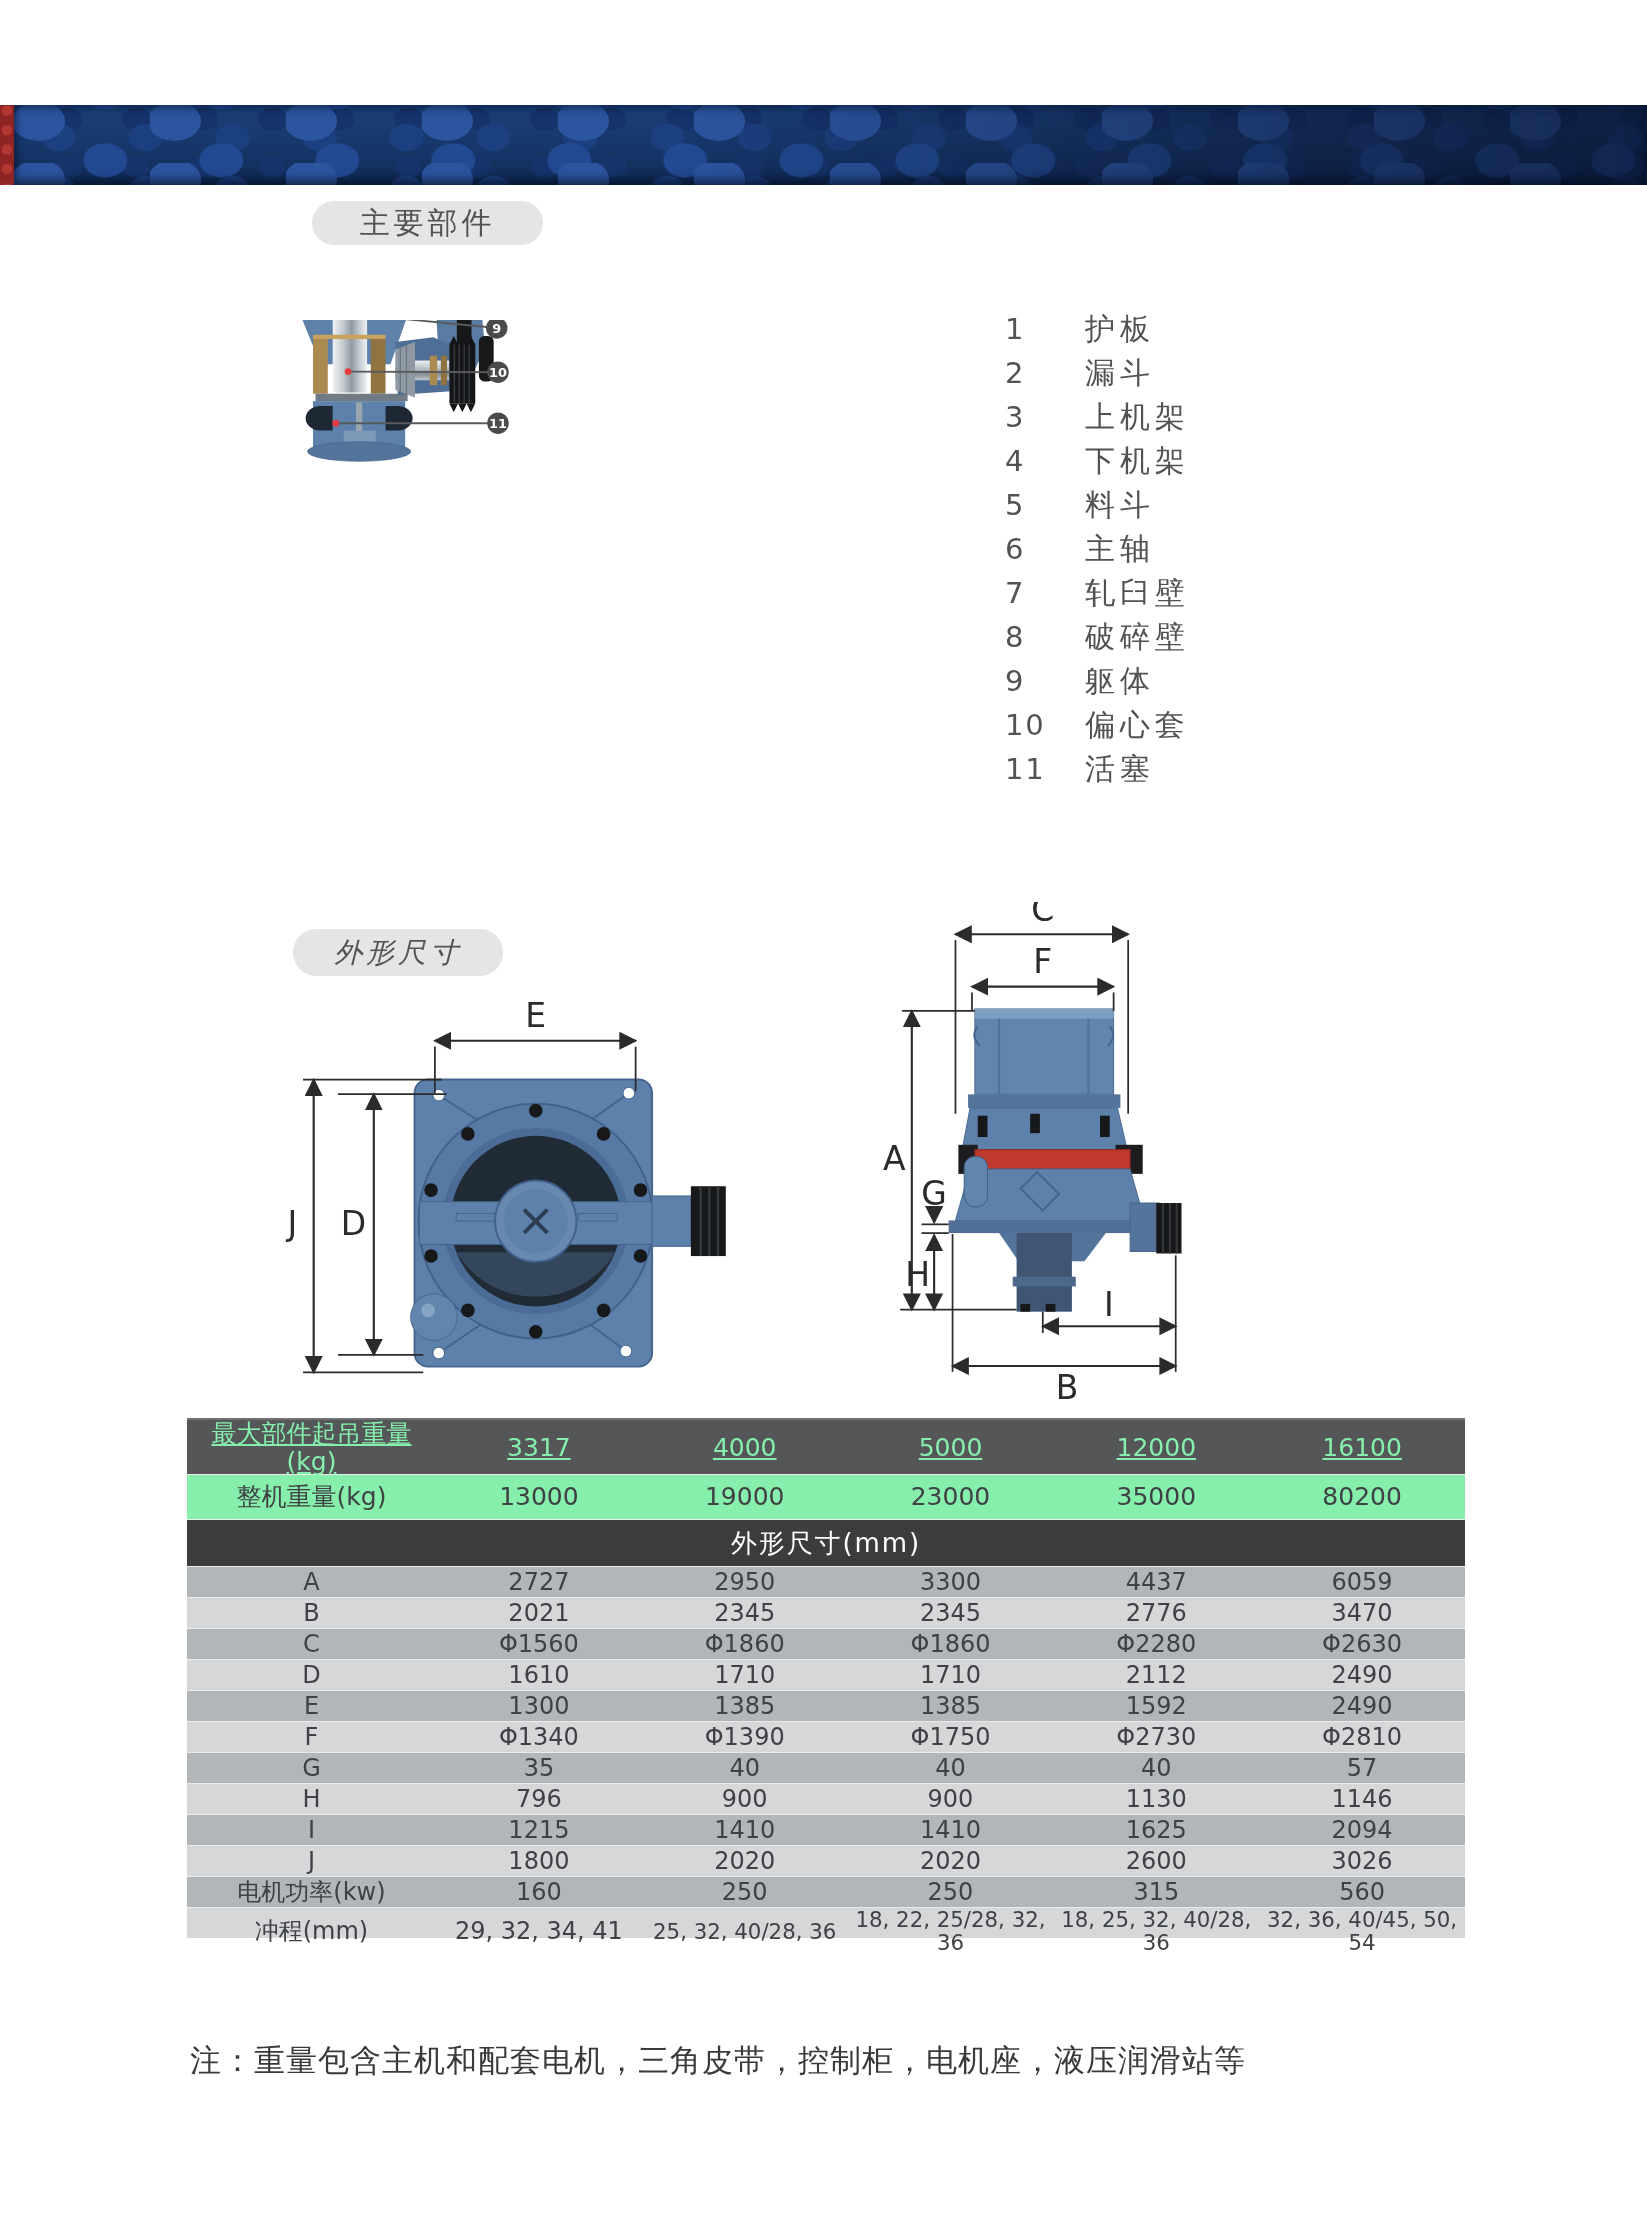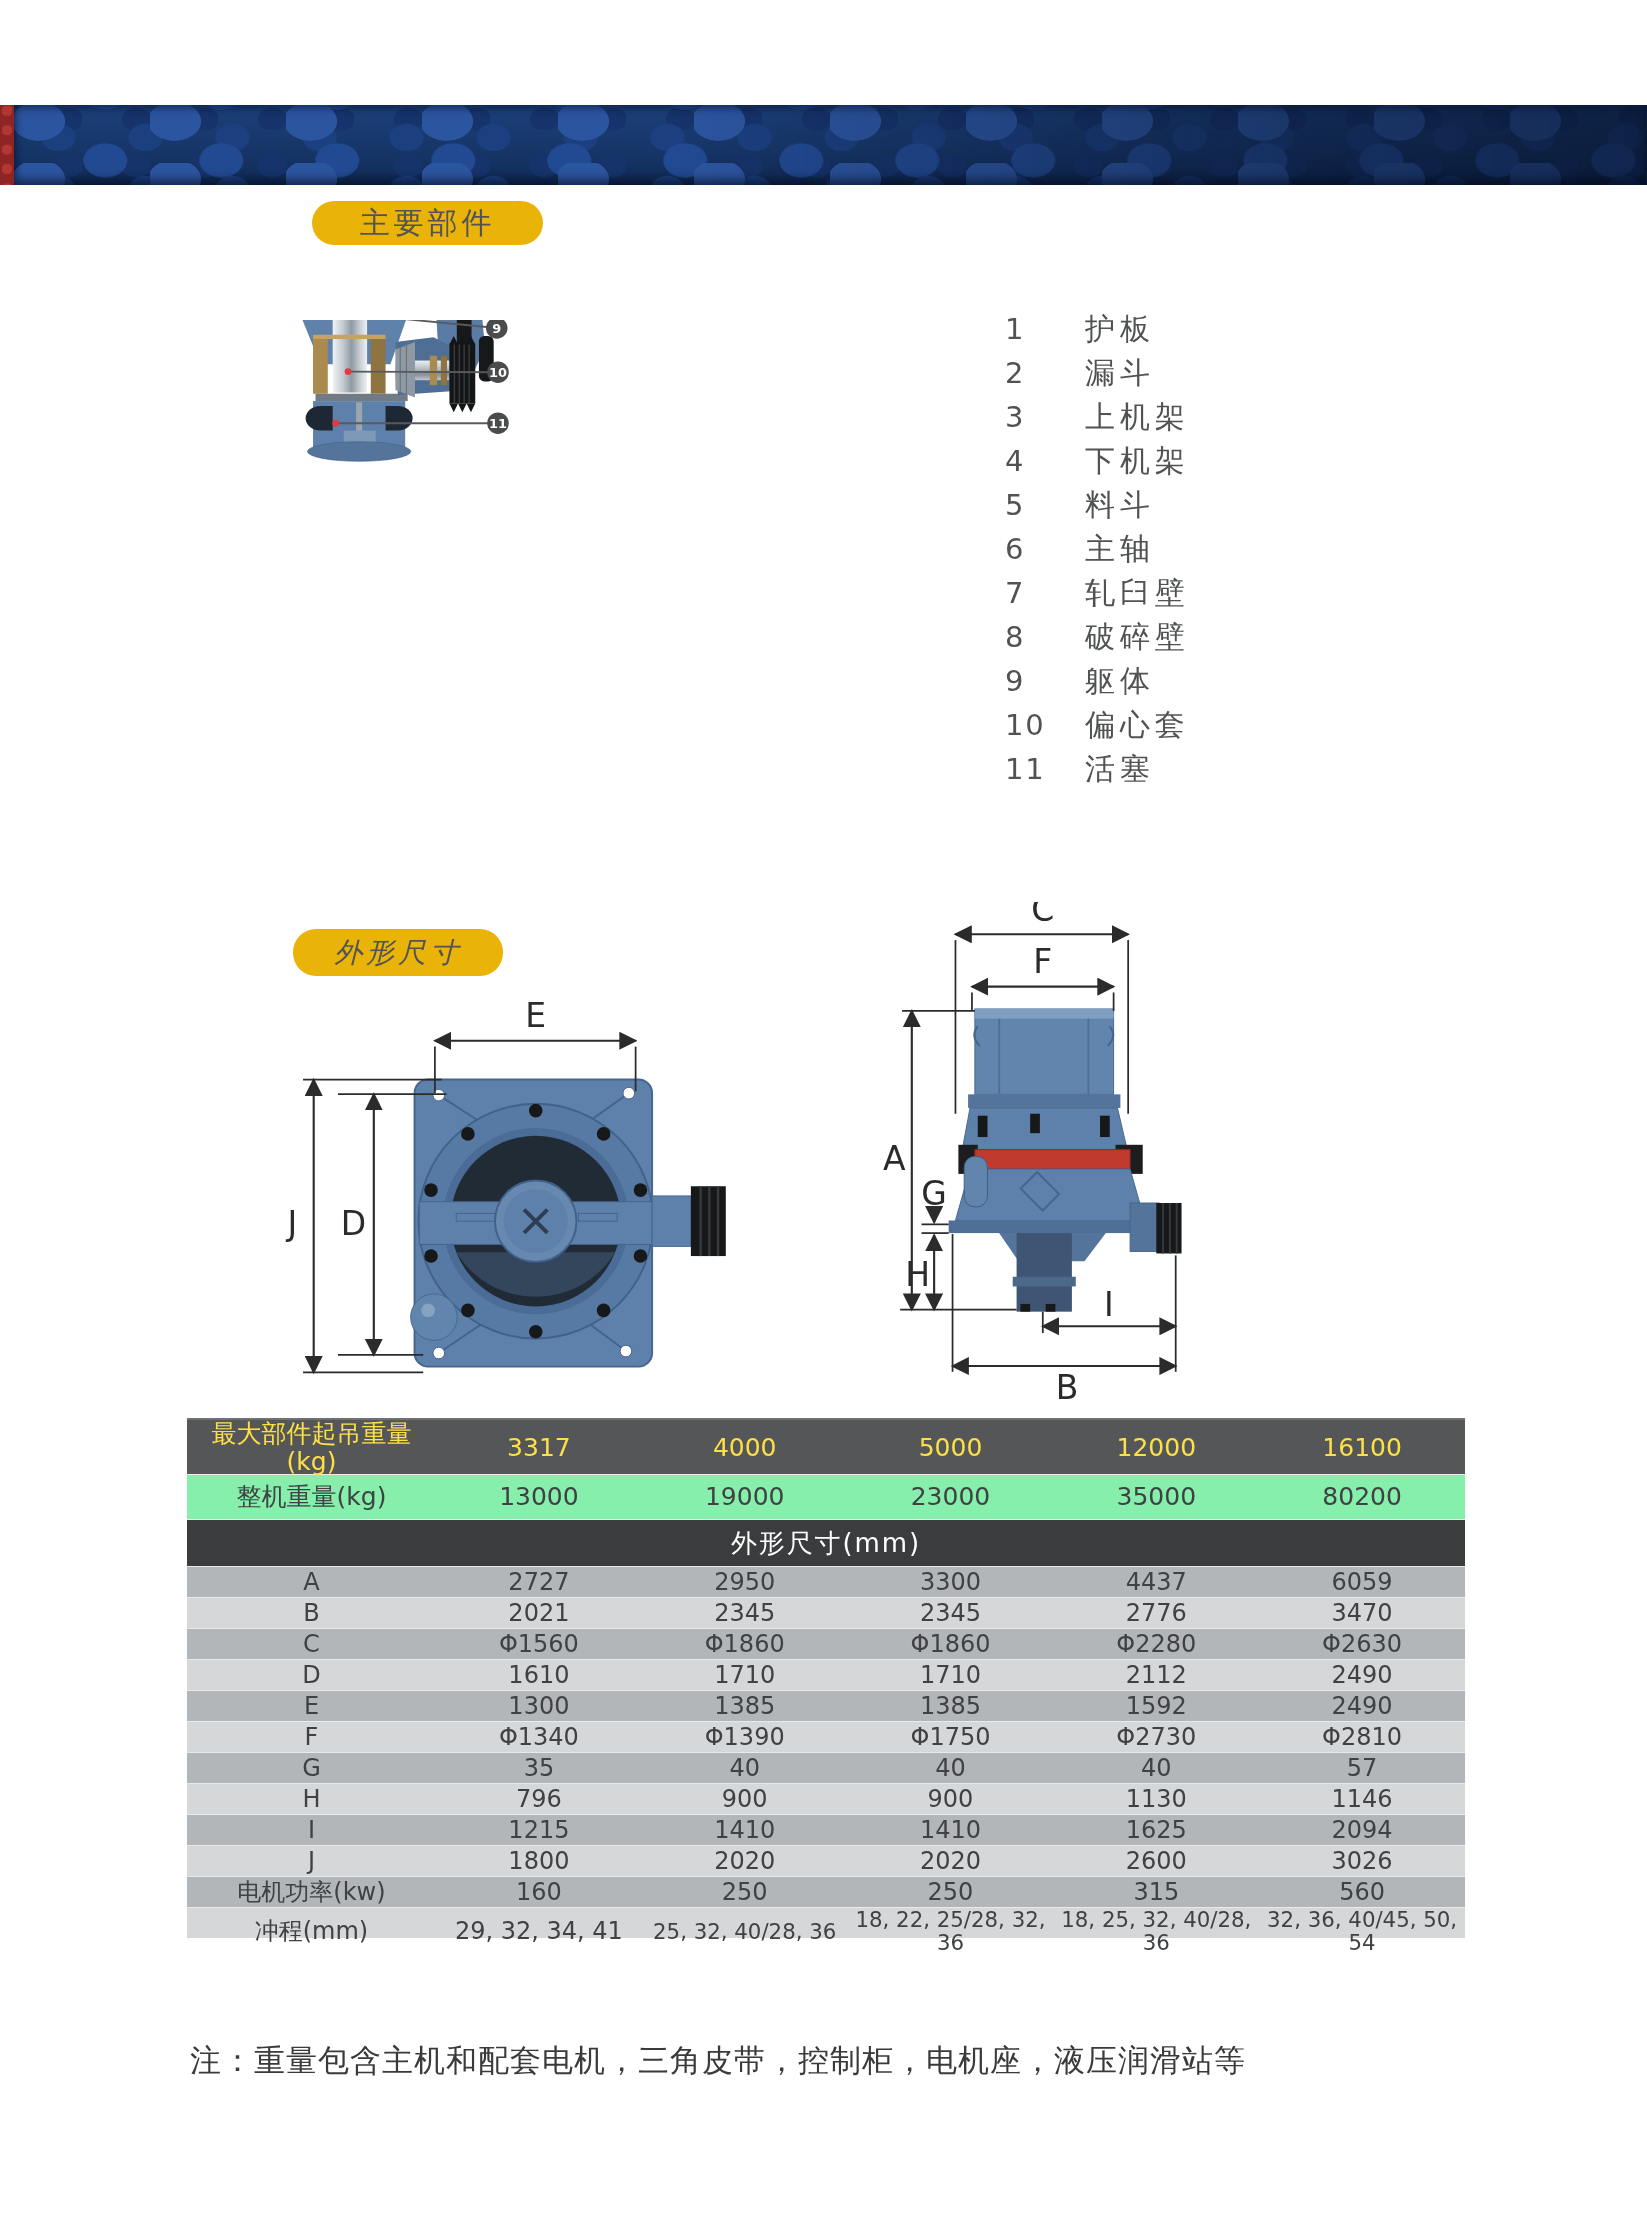--- a/index.html
+++ b/index.html
@@ -16,21 +16,21 @@
      background:
        linear-gradient(90deg, rgba(6,16,38,0) 40%, rgba(6,16,38,.45) 78%, rgba(5,14,34,.6) 100%),
        radial-gradient(ellipse 45px 33px at 18% 28%, #2c55a0 0 58%, rgba(0,0,0,0) 60%) 0 0/136px 58px repeat,
        radial-gradient(ellipse 37px 29px at 62% 70%, #224a92 0 58%, rgba(0,0,0,0) 60%) 19.4px 7.8px/116px 68px repeat,
        radial-gradient(ellipse 29px 23px at 40% 55%, #1c3f80 0 58%, rgba(0,0,0,0) 60%) 9.7px 3.9px/87px 52px repeat,
        radial-gradient(ellipse 25px 19.4px at 80% 30%, #16336b 0 58%, rgba(0,0,0,0) 60%) 0 0/68px 47px repeat,
        linear-gradient(180deg,#1b4079 0%,#163567 60%,#102a54 100%);
      box-shadow:inset 0 -5.8px 9.7px rgba(4,10,26,.55), inset 0 3.9px 7.8px rgba(8,20,46,.5);}
 
   
-  .pill{position:absolute;background:#eab308;border-radius:23px;display:flex;align-items:center;
+  .pill{position:absolute;background:#e5e5e5;border-radius:23px;display:flex;align-items:center;
         justify-content:center;color:#515356;letter-spacing:3.9px;}
   #pill-main{left:312px;top:201px;width:231px;height:44px;font-size:30px;}
   #pill-dims{left:293px;top:929px;width:210px;height:47px;font-size:28px;font-style:italic;}
 
   
   #parts-list{position:absolute;left:1005px;top:307px;color:#505254;}
   .part-row{display:flex;align-items:center;height:44px;}
   .part-num{width:80px;font-size:29px;letter-spacing:1.9px;}
   .part-name{font-size:30px;letter-spacing:4.9px;}
 
@@ -43,21 +43,21 @@
   .dim{stroke:#2b2b2b;stroke-width:2.2;fill:none;}
   .ext{stroke:#2b2b2b;stroke-width:1.8;fill:none;}
   .dim-label{fill:#2b2b2b;font-size:34px;text-anchor:middle;}
   .mk{stroke:#44648e;stroke-width:2;fill:none;}
 
   
   #spec-table{position:absolute;left:187px;top:1418px;width:1278px;}
   .t-row{display:grid;grid-template-columns:249px repeat(5,1fr);}
   .cell{display:flex;align-items:center;justify-content:center;text-align:center;line-height:1.1;}
   .t-head{height:75px;background:#3a3c3d;color:#ffffff;font-size:28px;letter-spacing:1px;}
-  .t-dark{height:54px;background:#545658;color:#fde047;font-size:25px;border-top:2.9px solid #6f7173;}
+  .t-dark{height:54px;background:#545658;color:#86efac;font-size:25px;border-top:2.9px solid #6f7173;text-decoration:underline;}
   .t-lighter{height:44px;background:#86efac;color:#3f4144;font-size:25px;border-top:1.9px solid #ececec;}
   .t-band{height:46px;background:#3a3c3d;color:#ffffff;font-size:26px;letter-spacing:1.9px;
           border-top:1.9px solid #ececec;display:flex;align-items:center;justify-content:center;}
   .t-dim{height:30px;color:#3f4144;font-size:24px;border-top:1.9px solid #e9eaeb;}
   .t-med{background:#b3b6b9;}
   .t-light{background:#d5d7d8;}
   .cell.small{font-size:21.3px;}
 
   
   #footnote{position:absolute;left:190px;top:2040px;font-size:31px;color:#3a3a3a;letter-spacing:1px;}

